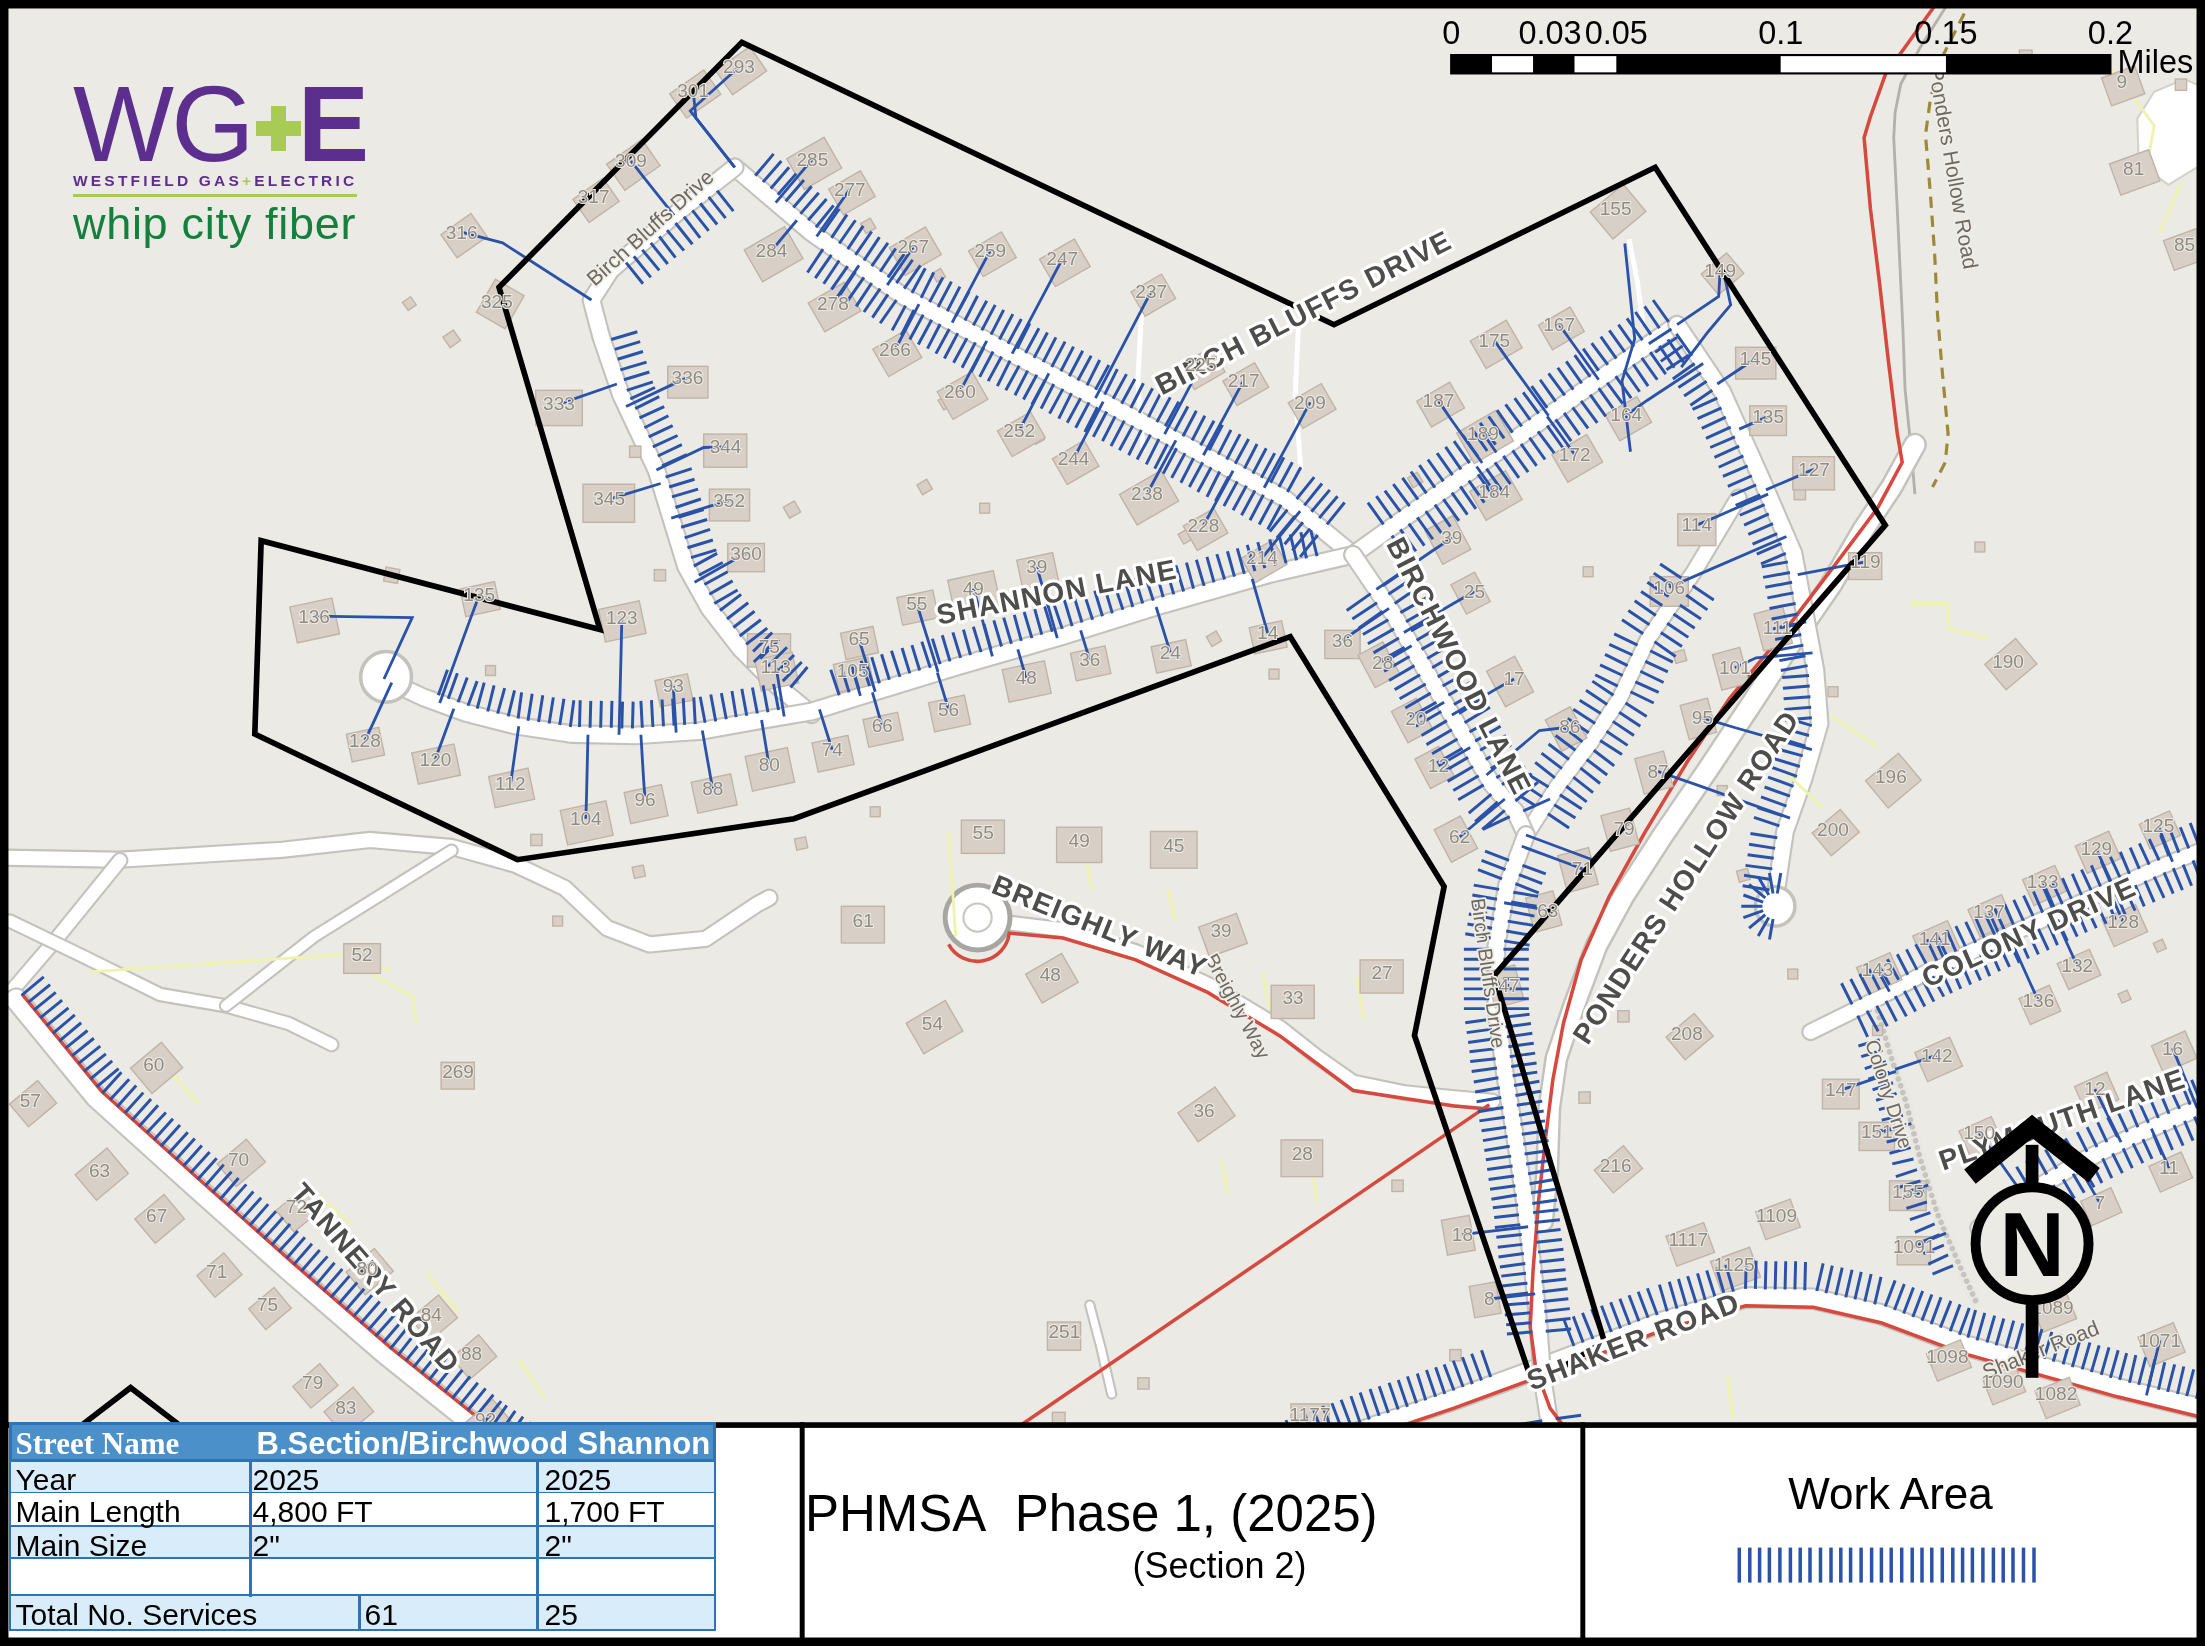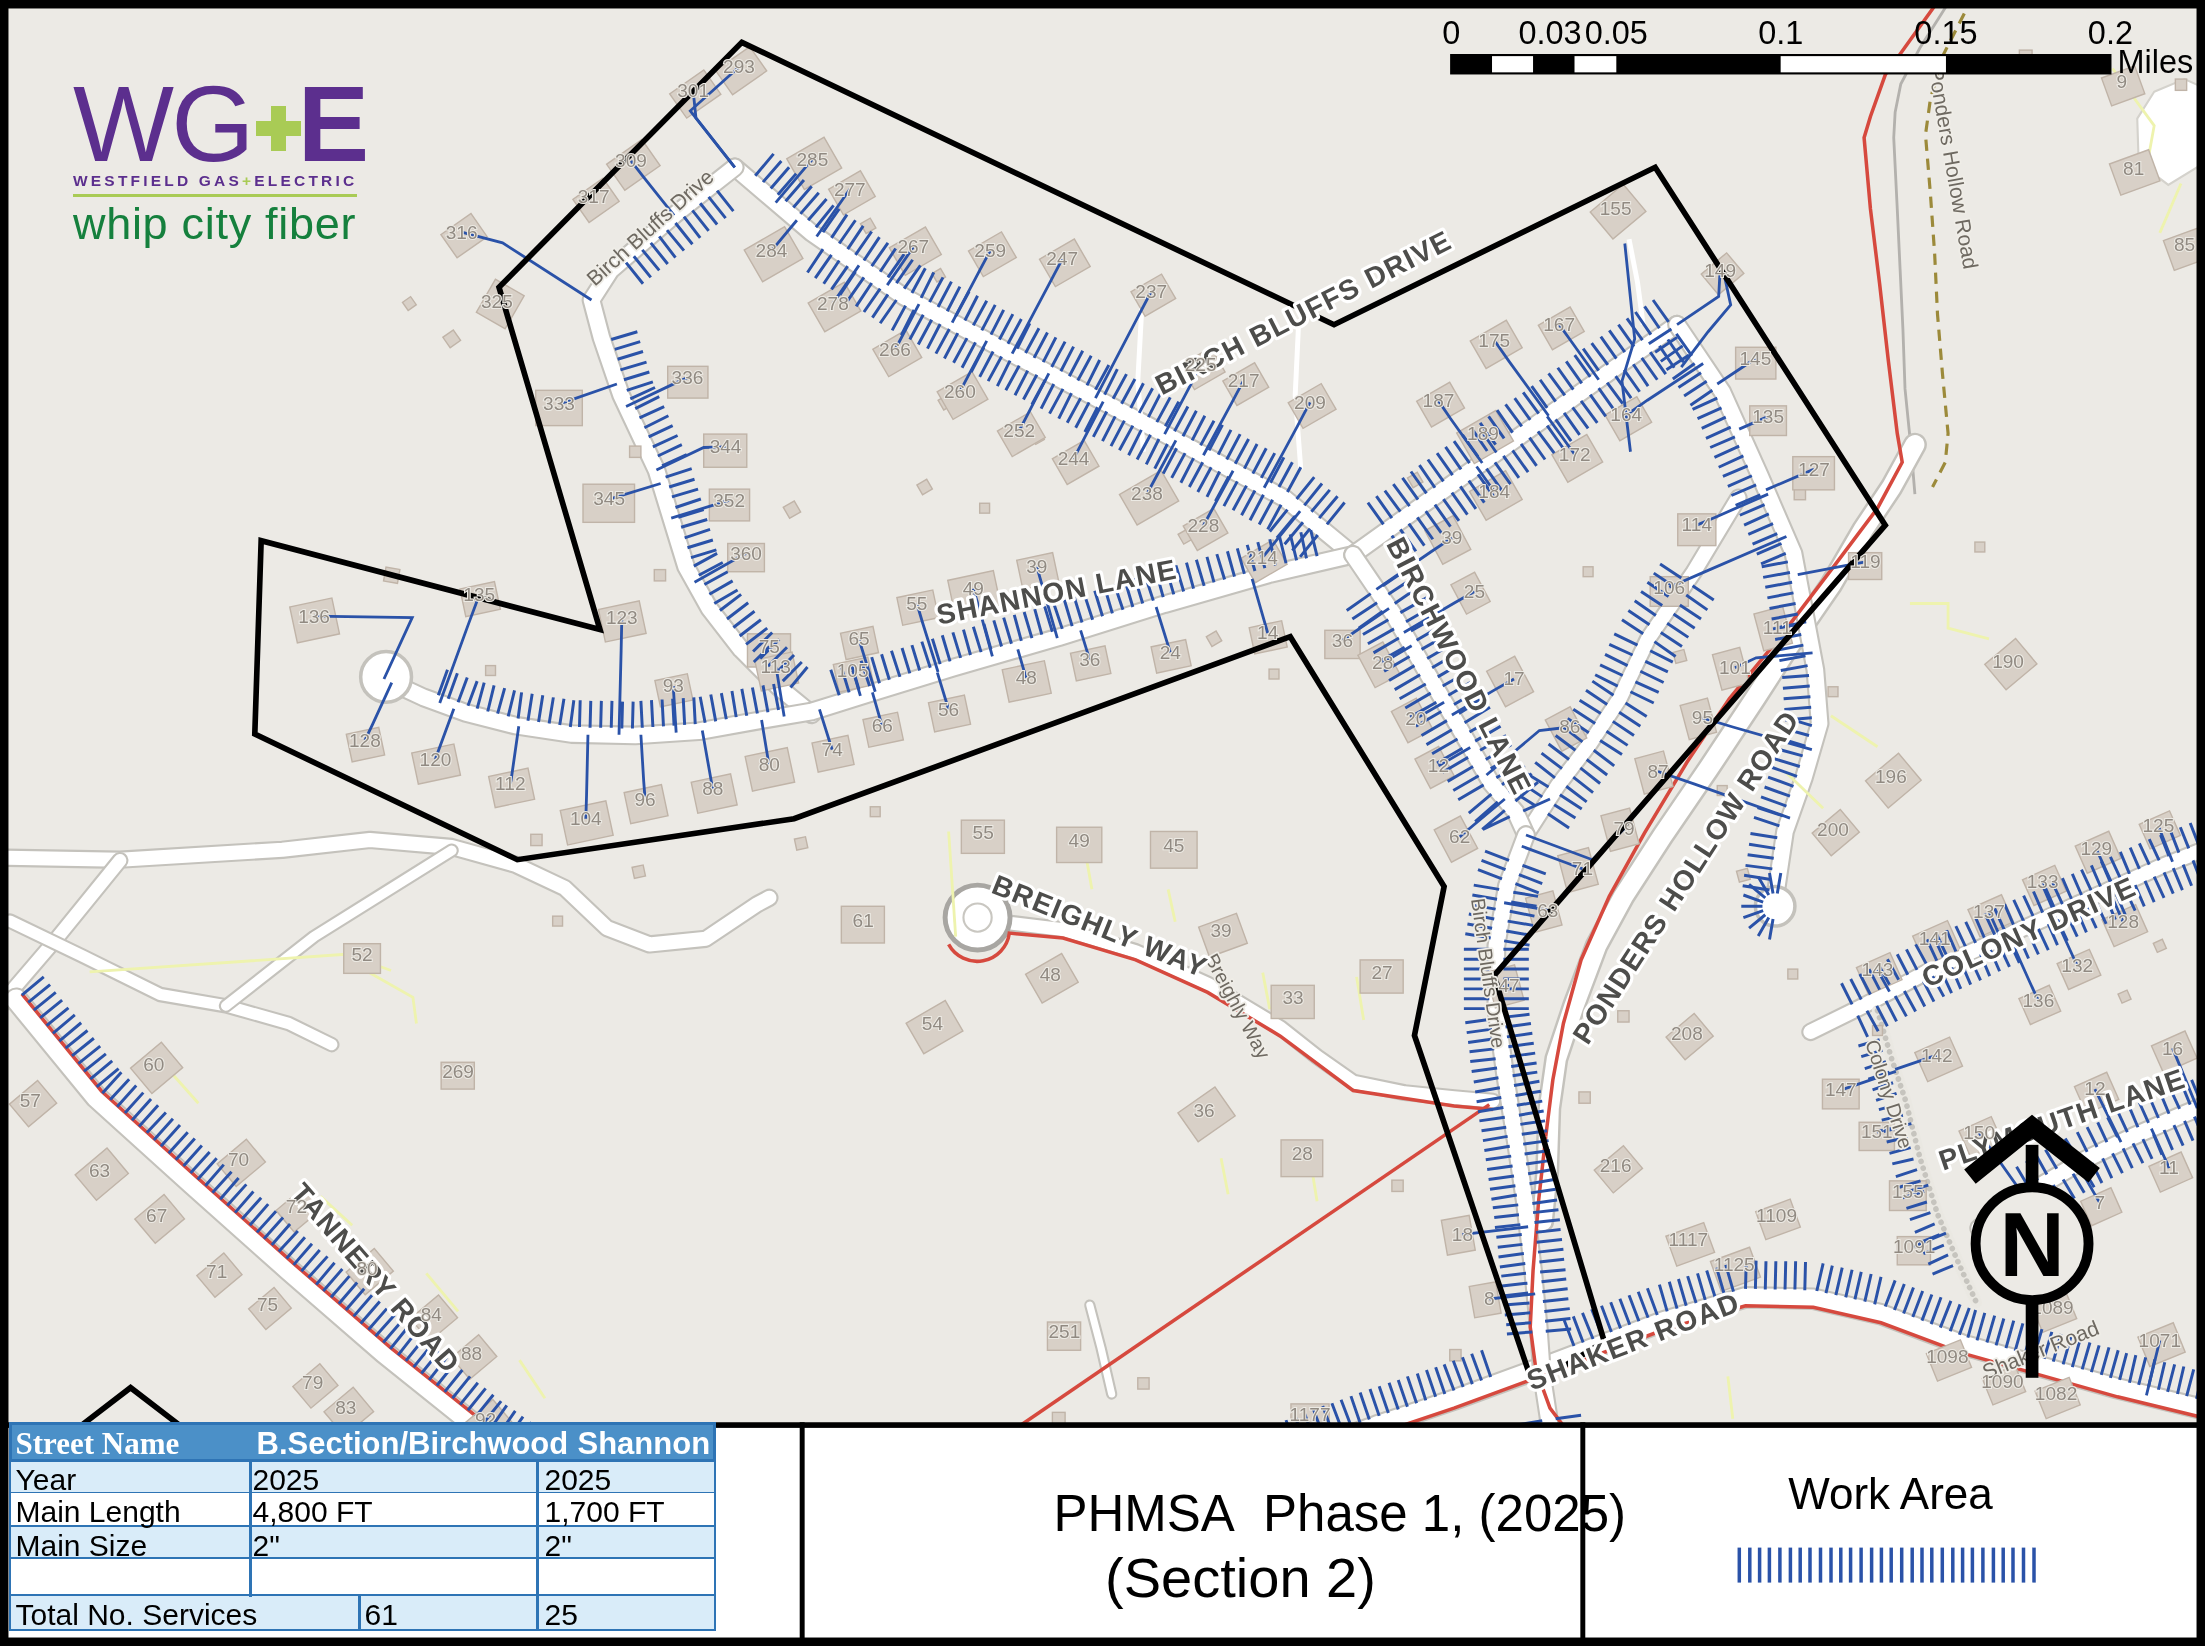--- a/index.html
+++ b/index.html
@@ -763,22 +763,22 @@
   <div class="abs" style="left:244px;top:73px;font-size:30px;">4,800 FT</div>
   <div class="abs" style="left:536px;top:73px;font-size:30px;">1,700 FT</div>
   <div class="abs" style="left:7px;top:107px;font-size:30px;">Main Size</div>
   <div class="abs" style="left:244px;top:107px;font-size:30px;">2"</div>
   <div class="abs" style="left:536px;top:107px;font-size:30px;">2"</div>
   <div class="abs" style="left:7px;top:176px;font-size:30px;">Total No. Services</div>
   <div class="abs" style="left:356px;top:176px;font-size:30px;">61</div>
   <div class="abs" style="left:536px;top:176px;font-size:30px;">25</div>
 </div>
 
-<div class="abs" style="left:849px;top:1484px;width:777px;text-align:right;font-size:51px;color:#000;">PHMSA&nbsp; Phase 1, (2025)</div>
-<div class="abs" style="left:852px;top:1545px;width:777px;text-align:center;font-size:56px;color:#000;">(Section 2)</div>
+<div class="abs" style="left:805px;top:1484px;width:777px;text-align:left;font-size:51px;color:#000;">PHMSA&nbsp; Phase 1, (2025)</div>
+<div class="abs" style="left:831px;top:1545px;width:777px;text-align:center;font-size:36px;color:#000;">(Section 2)</div>
 
 <div class="abs" style="left:1585px;top:1469px;width:611px;text-align:center;font-size:44px;color:#000;">Work Area</div>
 <svg class="abs" style="left:1585px;top:1542px" width="611" height="49" viewBox="0 0 866 70">
 
 <g stroke="#2a52a8" stroke-width="5">
 <line x1="217" y1="8" x2="217" y2="58"></line>
       <line x1="232" y1="8" x2="232" y2="58"></line>
       <line x1="246" y1="8" x2="246" y2="58"></line>
       <line x1="260" y1="8" x2="260" y2="58"></line>
       <line x1="275" y1="8" x2="275" y2="58"></line>

